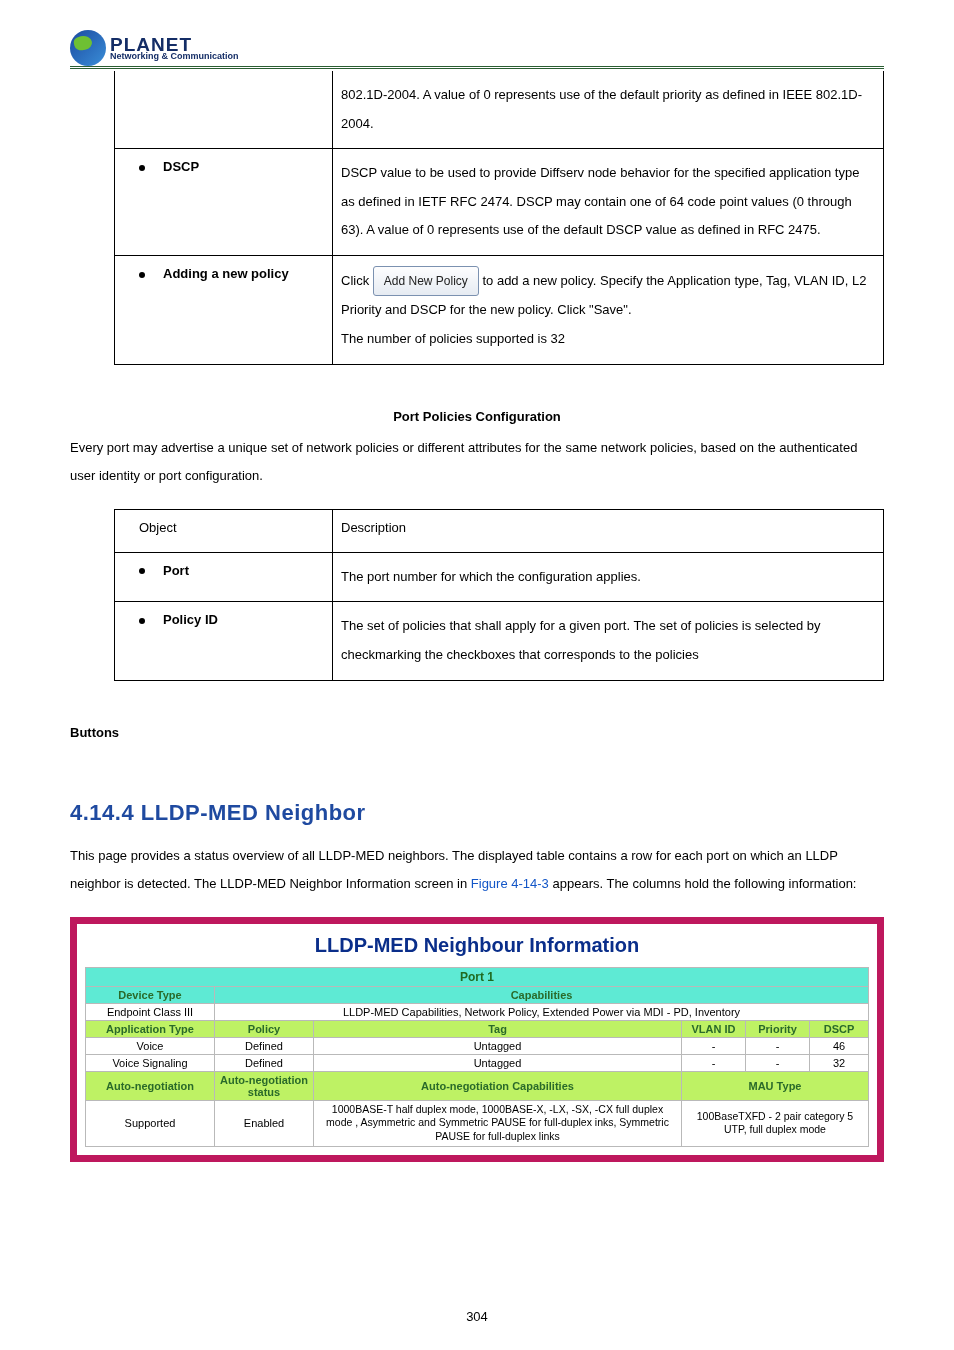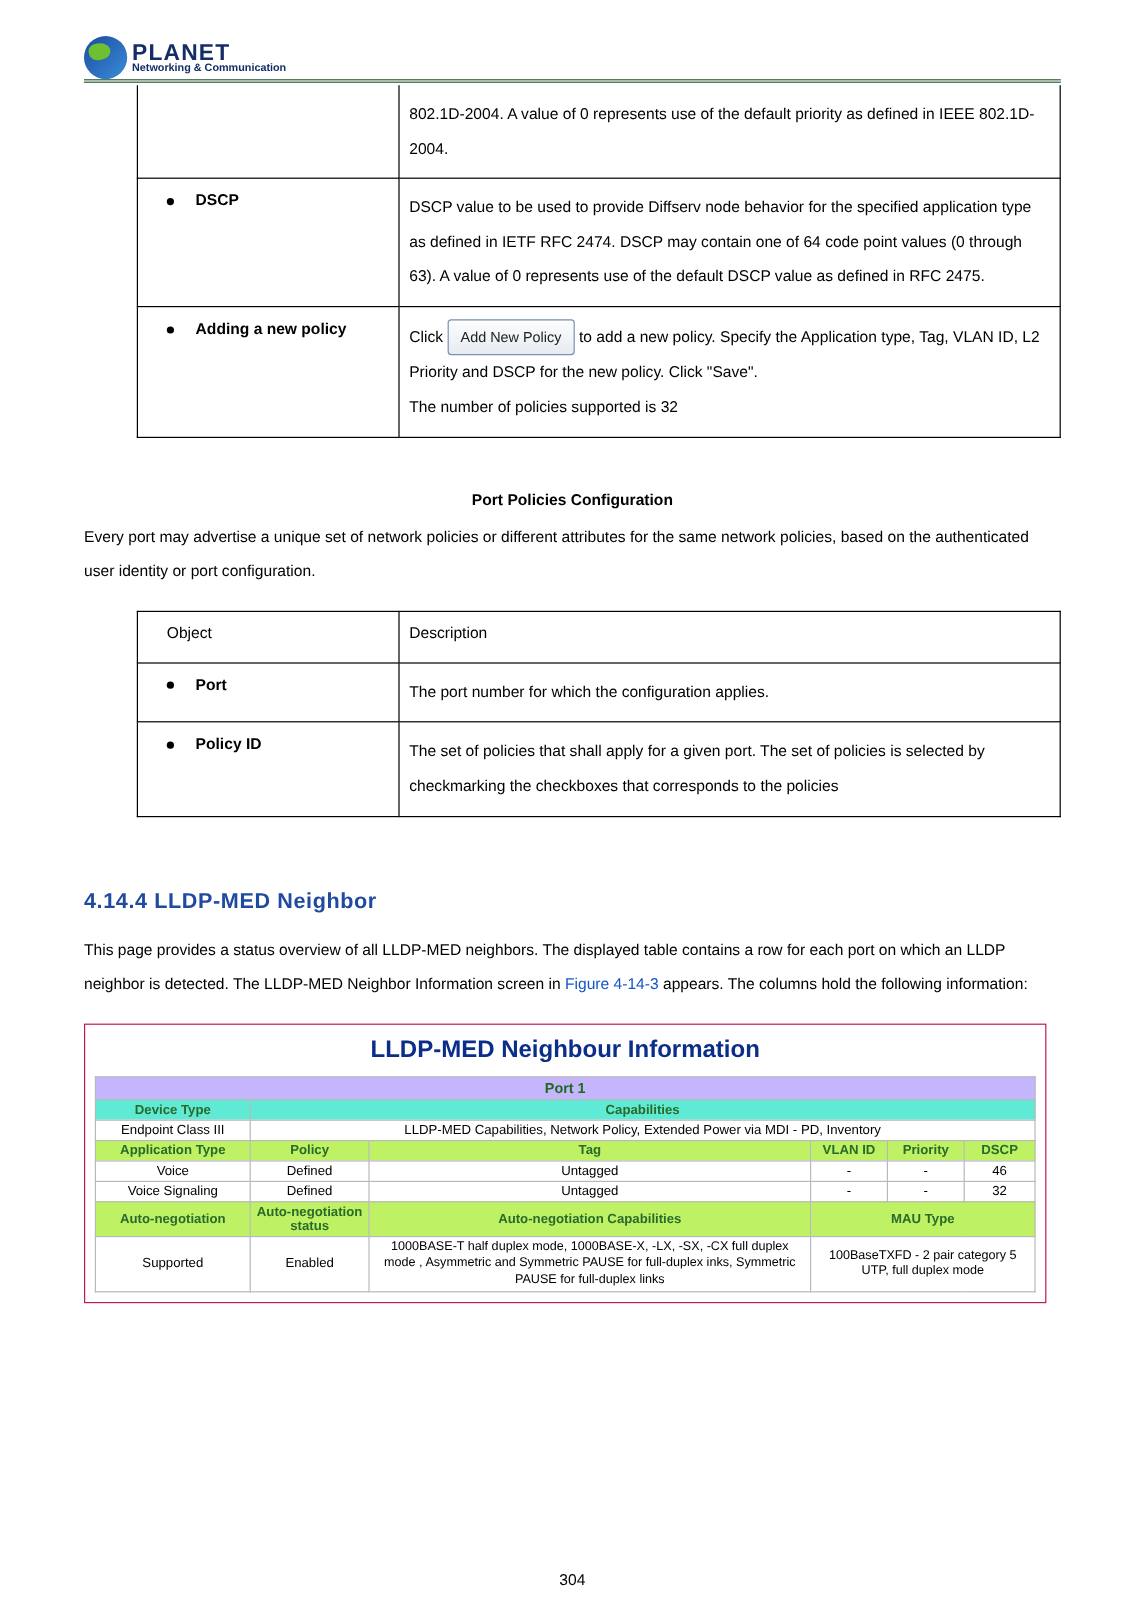--- a/index.html
+++ b/index.html
@@ -107,40 +107,40 @@
   }
 
   .body-para {
     margin: 50px 0 18px 0;
     line-height: 2.2;
     font-size: 13px;
     max-width: 820px;
   }
 
   .section-title {
-    font-size: 18px;
+    font-size: 22px;
     font-weight: bold;
     letter-spacing: 0.5px;
     margin: 60px 0 16px 0;
     color: #1f4aa0;
   }
 
   .btn-row {
     margin-top: 26px;
     margin-left: 32px;
     line-height: 2.4;
     font-size: 13px;
   }
   .btn-row .btn { margin-right: 2px; }
 
   .link { color: #1356c7; }
 
   
   .neigh-box {
-    border: 1px solid #be185d;
+    border: 7px solid #be185d;
     margin-top: 12px;
     padding: 6px 8px 8px 8px;
     width: 784px;
   }
   .neigh-title {
     text-align: center;
     color: #0a2e8a;
     font-weight: bold;
     font-size: 20px;
     margin: 4px 0 10px 0;
@@ -152,21 +152,21 @@
     font-size: 11px;
     font-family: Verdana, Arial, sans-serif;
   }
   table.neigh th, table.neigh td {
     border: 1px solid #b9b9b9;
     padding: 2px 4px;
     text-align: center;
   }
   table.neigh th.port {
     color: #206a20;
-    background: #c4b5fd;
+    background: #5eead4;
     font-weight: bold;
     font-size: 12px;
   }
   table.neigh th.h {
     color: #206a20;
     background: #5eead4;
     font-weight: bold;
   }
   table.neigh th.h2 {
     color: #206a20;
@@ -238,20 +238,21 @@
       <td class="left"><span class="bullet"></span><b>Port</b></td>
       <td class="desc">The port number for which the configuration applies.</td>
     </tr>
     <tr class="double-bot">
       <td class="left"><span class="bullet"></span><b>Policy ID</b></td>
       <td class="desc">The set of policies that shall apply for a given port. The set of policies is selected by checkmarking the checkboxes that corresponds to the policies</td>
     </tr>
   </tbody>
     </table>
 
+  <div style="font-weight:bold; margin-top:44px;">Buttons</div>
 
   <div class="section-title">4.14.4 LLDP-MED Neighbor</div>
 
   <div class="body-para" style="margin-top:0;">
     <span>This page provides a status overview of all LLDP-MED neighbors. The displayed table contains a row for each port on which an LLDP neighbor is detected. The LLDP-MED Neighbor Information screen in </span>
     <span class="link">Figure 4-14-3</span>
     <span> appears. The columns hold the following information:</span>
   </div>
 
   <div class="neigh-box">

